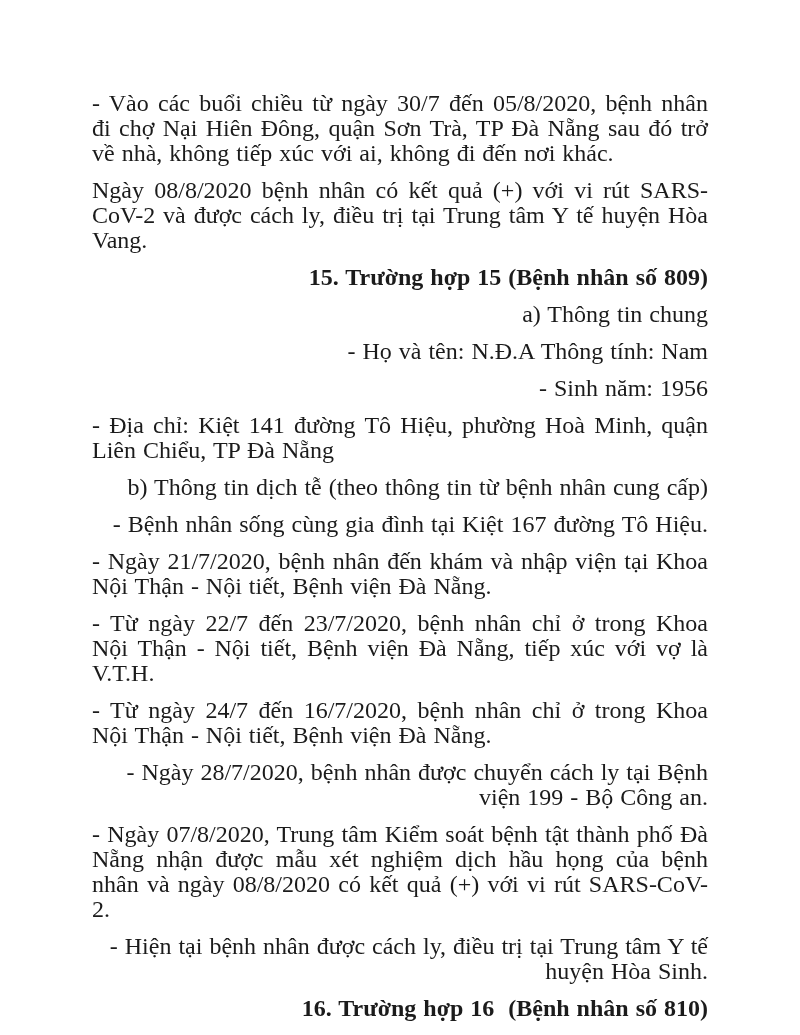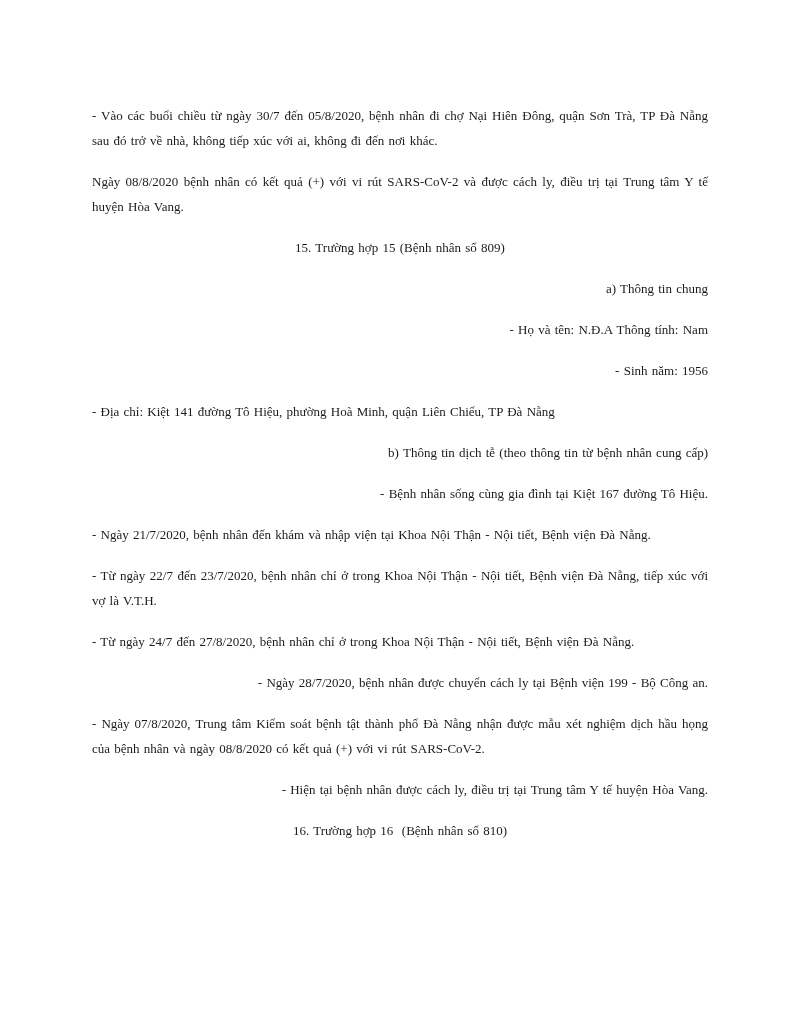--- a/index.html
+++ b/index.html
@@ -15,30 +15,30 @@
     color: #1b1b1b;
   }
   .page {
     box-sizing: border-box;
     width: 800px;
     height: 1035px;
     padding: 87px 92px 0 92px;
     background: #ffffff;
   }
   .doc p {
-    margin: 16px 0 12px 0;
-    font-size: 13px;
+    margin: 4px 0 12px 0;
+    font-size: 24px;
     line-height: 25px;
     text-align: justify;
     text-justify: inter-word;
     word-spacing: 1px;
   }
   .doc p.heading {
-    font-weight: normal;
-    text-align: center;
+    font-weight: bold;
+    text-align: right;
   }
   .doc p.single {
     text-align: right;
   }
 </style>
 </head>
 <body>
 
 <div class="page">
   <div class="doc">
@@ -46,19 +46,19 @@
     <p>Ngày 08/8/2020 bệnh nhân có kết quả (+) với vi rút SARS-CoV-2 và được cách ly, điều trị tại Trung tâm Y tế huyện Hòa Vang.</p>
     <p class="heading">15. Trường hợp 15 (Bệnh nhân số 809)</p>
     <p class="single">a) Thông tin chung</p>
     <p class="single">- Họ và tên: N.Đ.A Thông tính: Nam</p>
     <p class="single">- Sinh năm: 1956</p>
     <p>- Địa chỉ: Kiệt 141 đường Tô Hiệu, phường Hoà Minh, quận Liên Chiểu, TP Đà Nẵng</p>
     <p class="single">b) Thông tin dịch tễ (theo thông tin từ bệnh nhân cung cấp)</p>
     <p class="single">- Bệnh nhân sống cùng gia đình tại Kiệt 167 đường Tô Hiệu.</p>
     <p>- Ngày 21/7/2020, bệnh nhân đến khám và nhập viện tại Khoa Nội Thận - Nội tiết, Bệnh viện Đà Nẵng.</p>
     <p>- Từ ngày 22/7 đến 23/7/2020, bệnh nhân chỉ ở trong Khoa Nội Thận - Nội tiết, Bệnh viện Đà Nẵng, tiếp xúc với vợ là V.T.H.</p>
-    <p>- Từ ngày 24/7 đến 27/8/2020, bệnh nhân chỉ ở trong Khoa Nội Thận - Nội tiết, Bệnh viện Đà Nẵng.</p>
+    <p>- Từ ngày 24/7 đến 16/7/2020, bệnh nhân chỉ ở trong Khoa Nội Thận - Nội tiết, Bệnh viện Đà Nẵng.</p>
     <p class="single">- Ngày 28/7/2020, bệnh nhân được chuyển cách ly tại Bệnh viện 199 - Bộ Công an.</p>
     <p>- Ngày 07/8/2020, Trung tâm Kiểm soát bệnh tật thành phố Đà Nẵng nhận được mẫu xét nghiệm dịch hầu họng của bệnh nhân và ngày 08/8/2020 có kết quả (+) với vi rút SARS-CoV-2.</p>
-    <p class="single">- Hiện tại bệnh nhân được cách ly, điều trị tại Trung tâm Y tế huyện Hòa Vang.</p>
+    <p class="single">- Hiện tại bệnh nhân được cách ly, điều trị tại Trung tâm Y tế huyện Hòa Sinh.</p>
     <p class="heading">16. Trường hợp 16&nbsp; (Bệnh nhân số 810)</p>
   </div>
 </div>
 
 </body></html>

